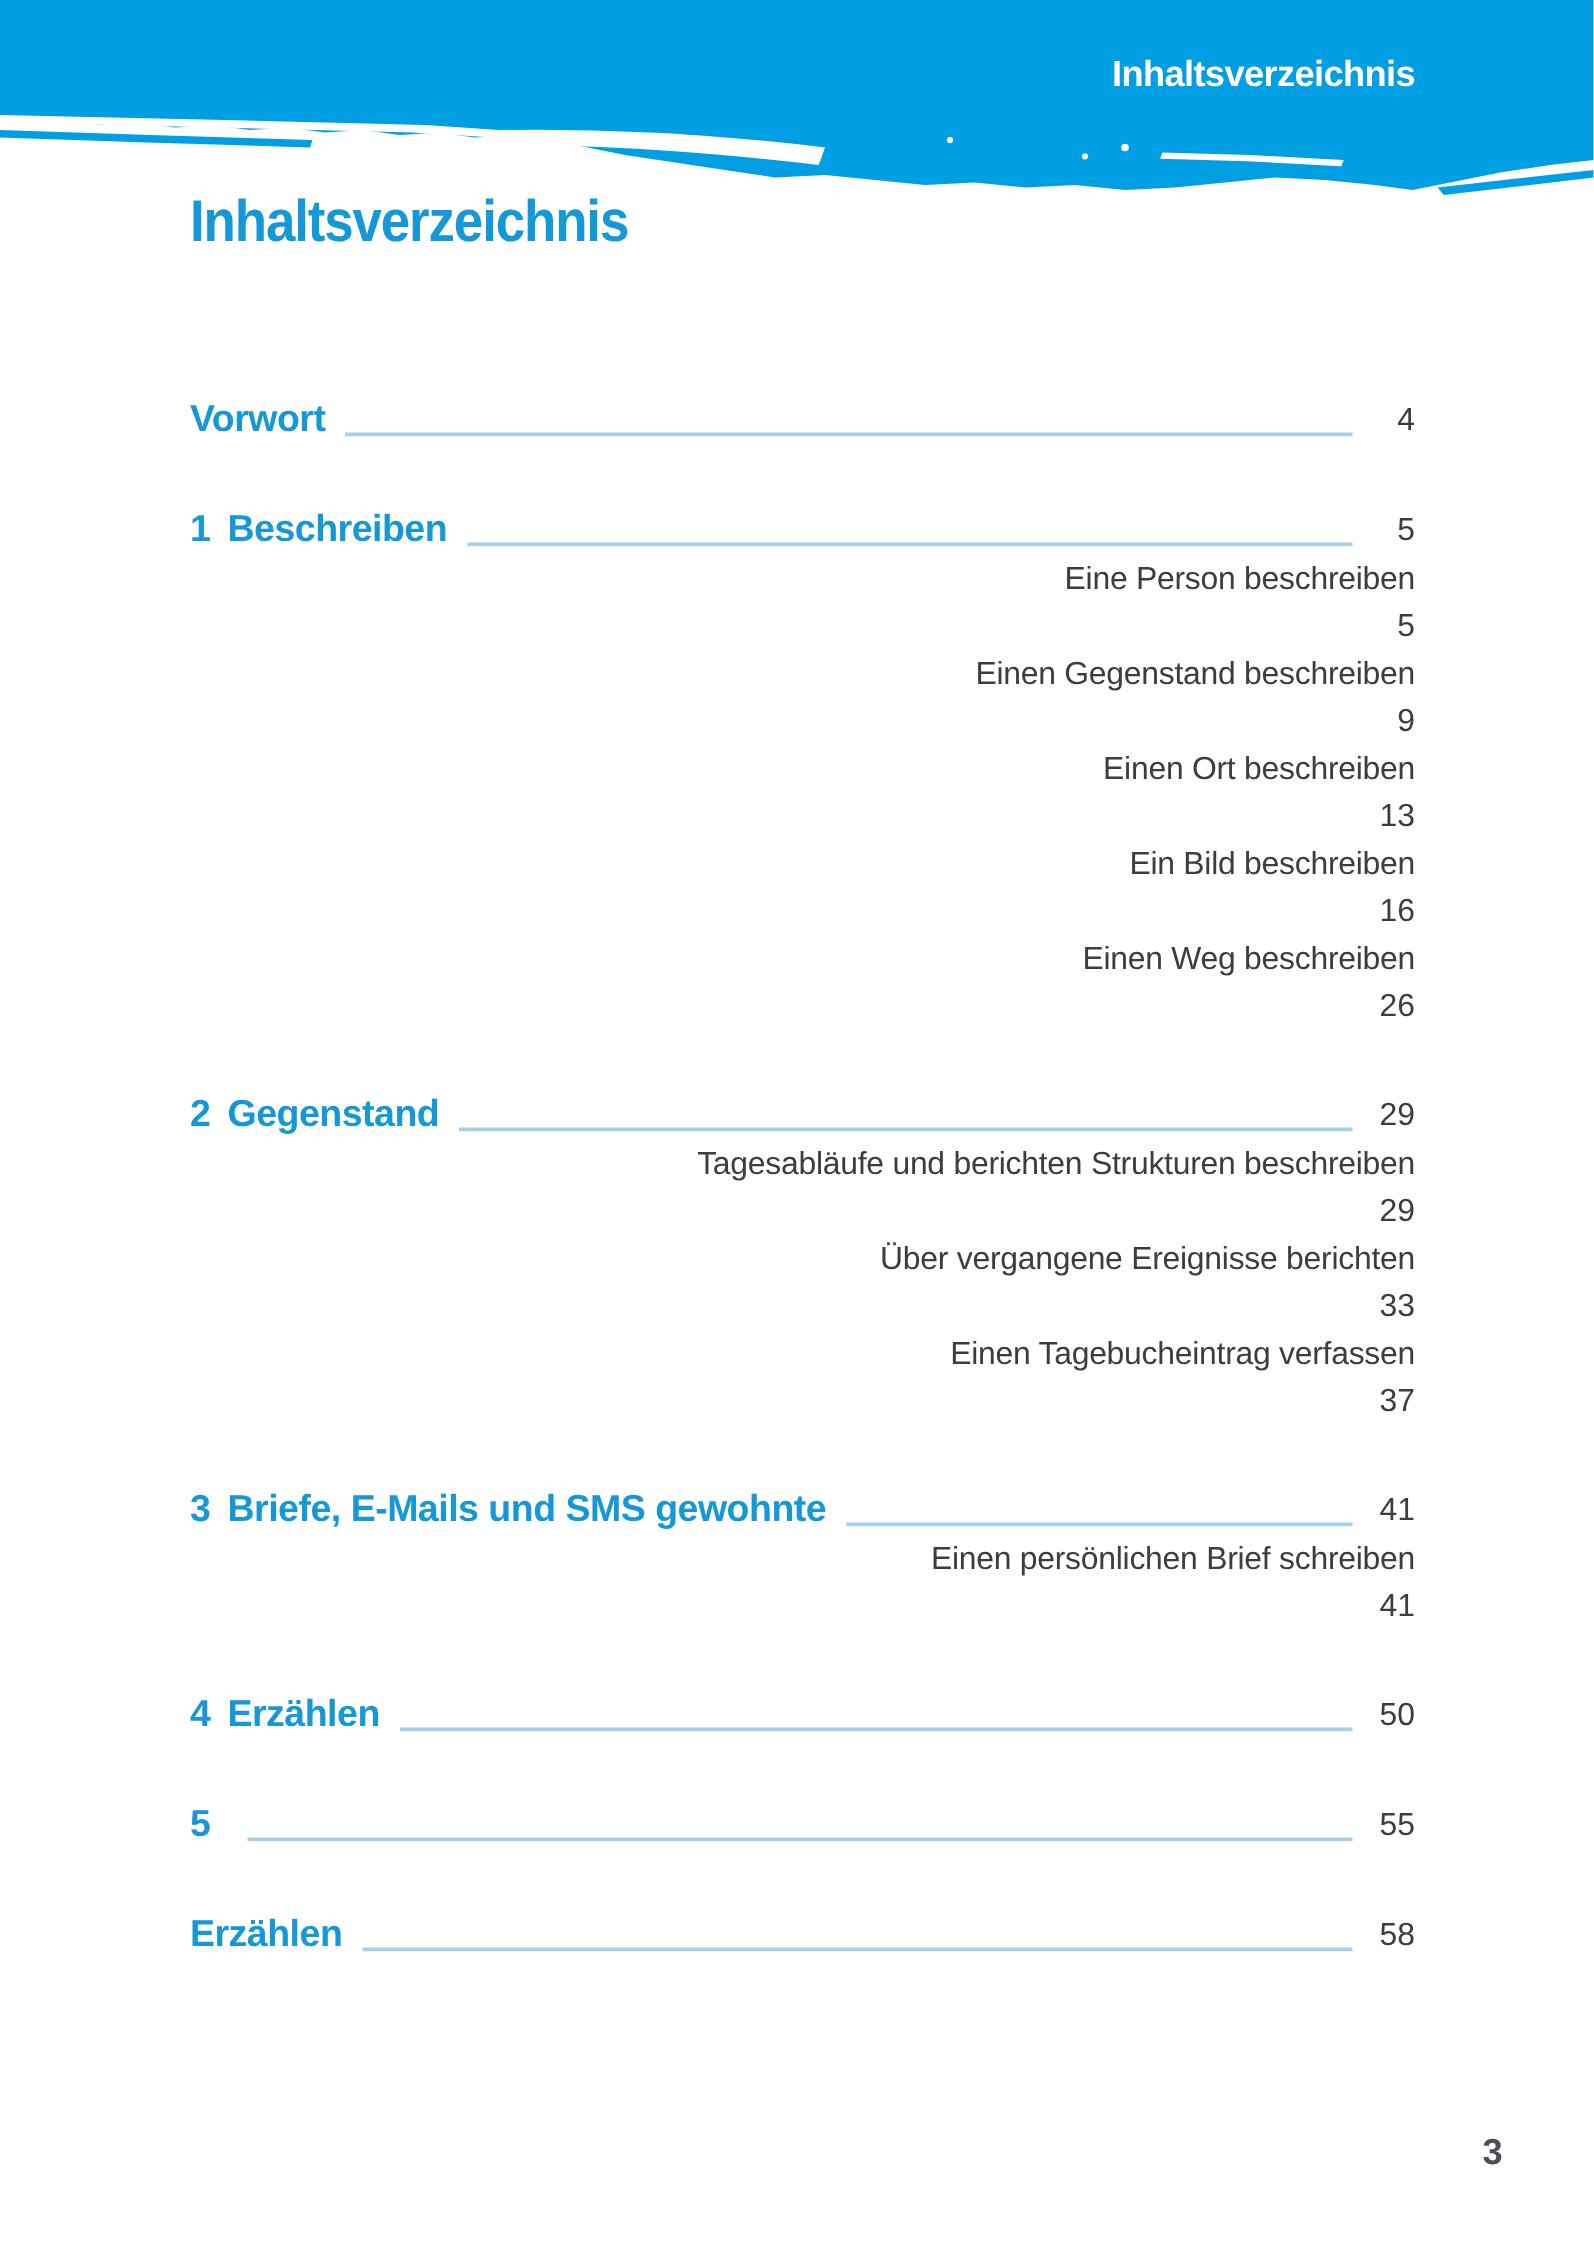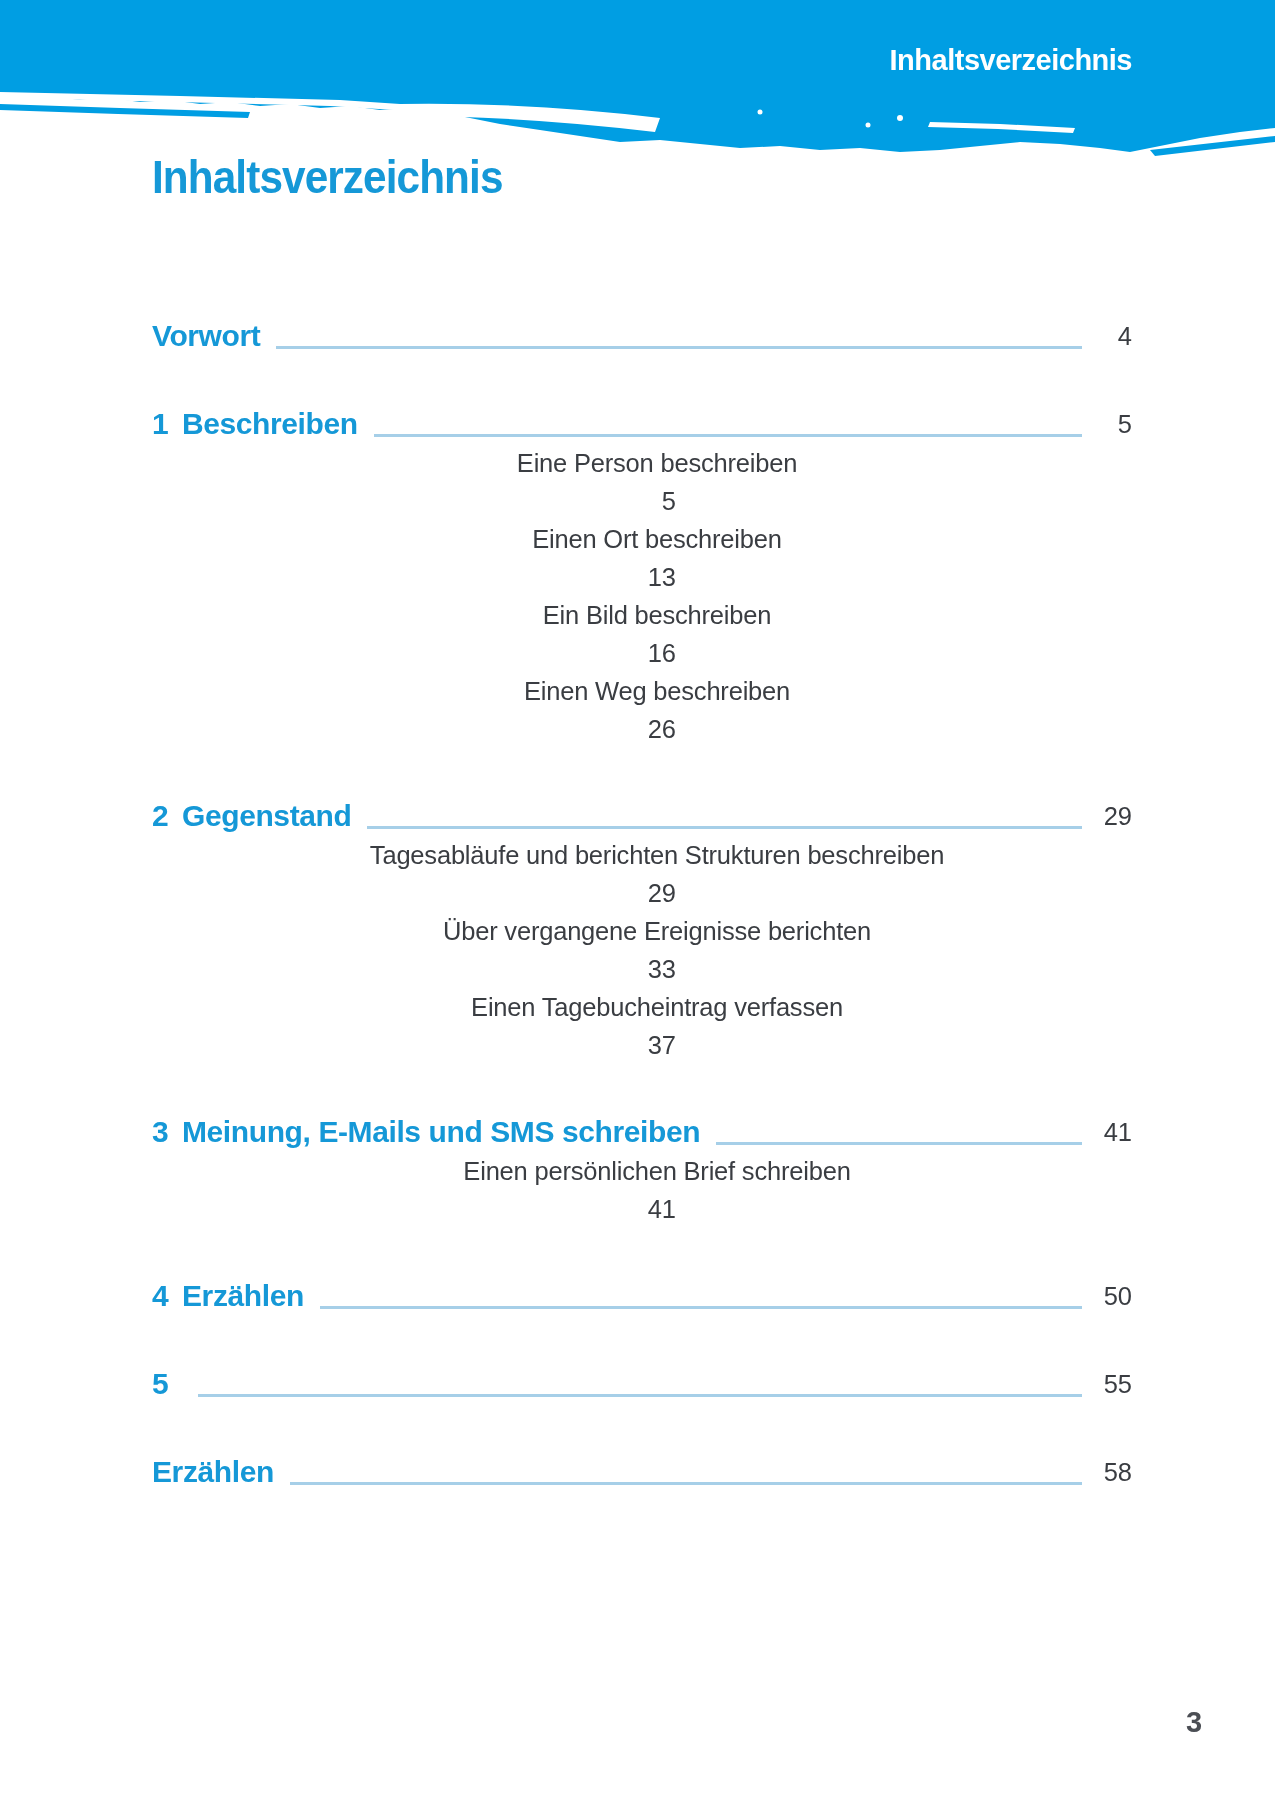--- a/index.html
+++ b/index.html
@@ -40,21 +40,21 @@
     font-size: 47px;
     line-height: 1.06;
     font-weight: bold;
     color: var(--headblue);
     letter-spacing: -1px;
     transform: scaleX(0.9);
     transform-origin: left bottom;
     margin: 0 0 114px 0;
   }
 
-  .row { display: flex; align-items: center; }
+  .row { display: flex; align-items: flex-end; }
 
   .row-head {
     line-height: 40px;
     font-size: 30px;
     font-weight: bold;
     color: var(--headblue);
     letter-spacing: -0.4px;
     margin-top: 48px;
   }
   #toc .row-head:first-child { margin-top: 0; }
@@ -139,20 +139,24 @@
     <span class="num">1</span>
     <span class="label">Beschreiben</span>
     <span class="rule"></span>
     <span class="pg">5</span>
   </div>
         <div class="row row-sub">
     <span class="label">Eine Person beschreiben</span>
     <span class="pg">5</span>
   </div>
         <div class="row row-sub">
+    <span class="label">Einen Gegenstand beschreiben</span>
+    <span class="pg">9</span>
+  </div>
+        <div class="row row-sub">
     <span class="label">Einen Ort beschreiben</span>
     <span class="pg">13</span>
   </div>
         <div class="row row-sub">
     <span class="label">Ein Bild beschreiben</span>
     <span class="pg">16</span>
   </div>
         <div class="row row-sub">
     <span class="label">Einen Weg beschreiben</span>
     <span class="pg">26</span>
@@ -170,21 +174,21 @@
         <div class="row row-sub">
     <span class="label">Über vergangene Ereignisse berichten</span>
     <span class="pg">33</span>
   </div>
         <div class="row row-sub">
     <span class="label">Einen Tagebucheintrag verfassen</span>
     <span class="pg">37</span>
   </div>
         <div class="row row-head">
     <span class="num">3</span>
-    <span class="label">Meinung, E-Mails und SMS schreiben</span>
+    <span class="label">Briefe, E-Mails und SMS gewohnte</span>
     <span class="rule"></span>
     <span class="pg">41</span>
   </div>
         <div class="row row-sub">
     <span class="label">Einen persönlichen Brief schreiben</span>
     <span class="pg">41</span>
   </div>
         <div class="row row-head">
     <span class="num">4</span>
     <span class="label">Erzählen</span>

